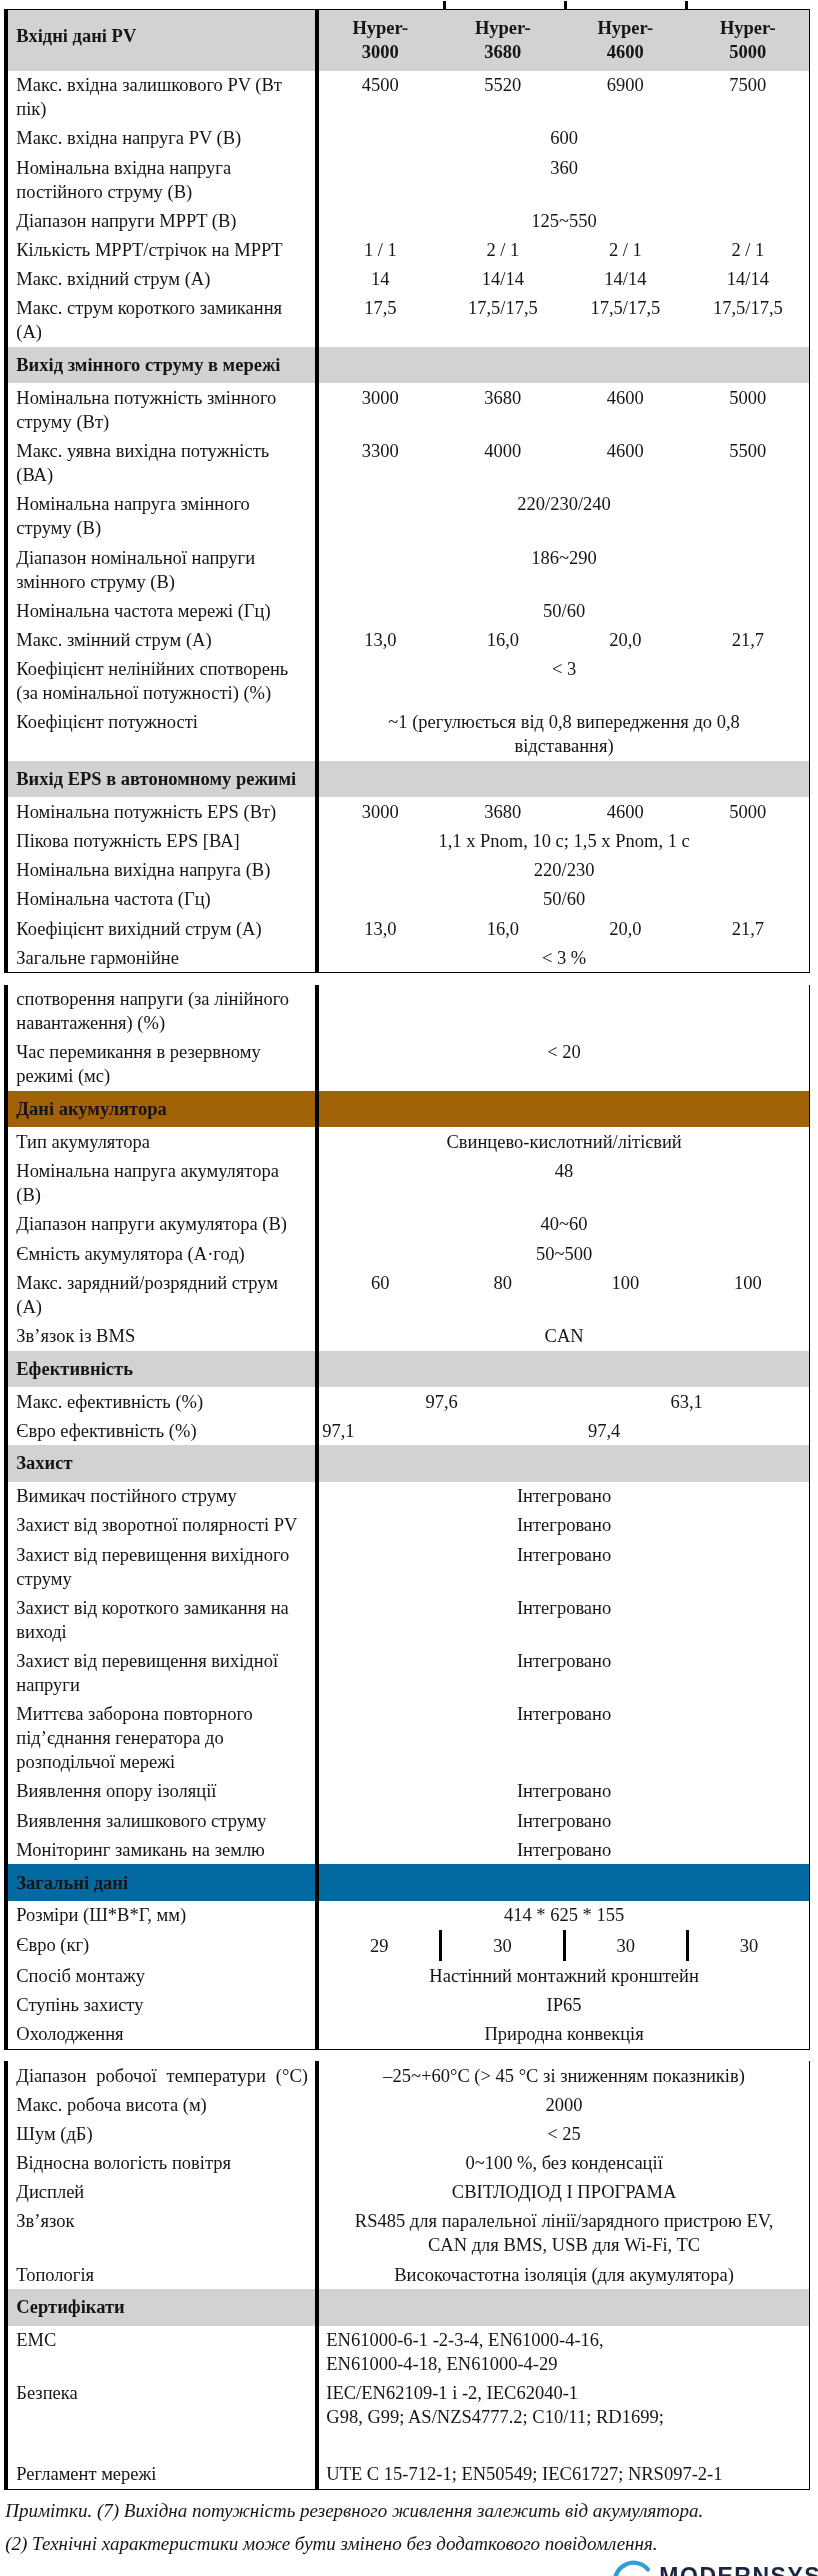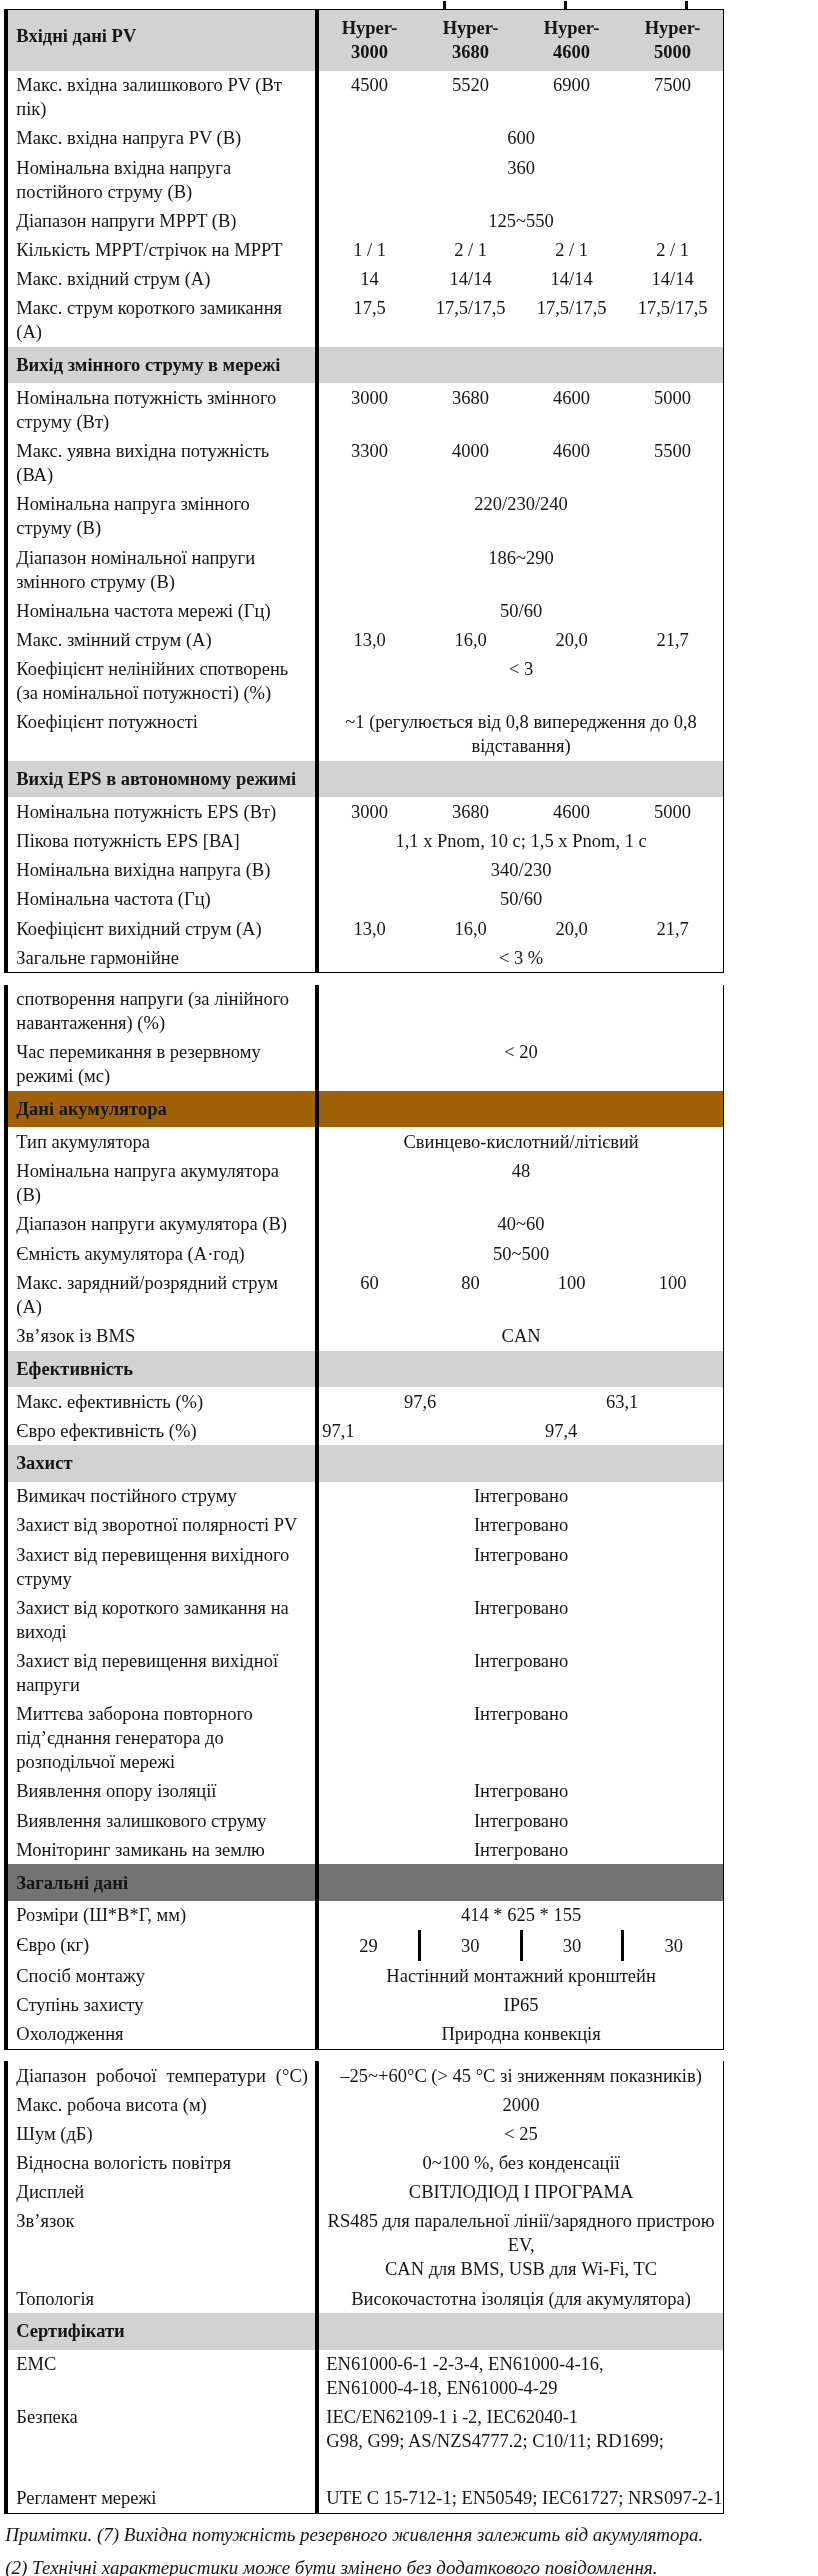--- a/index.html
+++ b/index.html
@@ -1,20 +1,20 @@
 <!DOCTYPE html>
 <html lang="uk" style="font-size:8.2px"><head>
 <meta charset="utf-8">
 <style>
   html,body{margin:0;padding:0;background:#fff;}
   body{
     width:818px;min-height:2669px;position:relative;overflow:hidden;
     font-family:"Liberation Serif",serif;color:#151515;
   }
-  .tablewrap{margin:9.3px 8.2px 0 4.1px;width:720px;box-sizing:border-box;}
+  .tablewrap{margin:9.3px 8.2px 0 4.1px;width:806px;box-sizing:border-box;}
   .part{
     border-left:4.6px solid #000;border-right:1.5px solid #000;border-bottom:1.5px solid #000;
     position:relative;box-sizing:border-box;
   }
   .part.top{border-top:1.5px solid #000;}
   .page-gap{height:11.3px;}
   .tick{position:absolute;top:-9.8px;width:3.1px;height:8.2px;background:#000;}
 
   .row{display:flex;align-items:flex-start;}
   .label{
@@ -220,21 +220,21 @@
       </div>
       <div class="row">
         <div class="label">Пікова потужність EPS [ВА]</div>
         <div class="vals merged">
           <div class="cell">1,1 x Pnom, 10 с; 1,5 x Pnom, 1 с</div>
         </div>
       </div>
       <div class="row">
         <div class="label">Номінальна вихідна напруга (В)</div>
         <div class="vals merged">
-          <div class="cell">340/230</div>
+          <div class="cell">220/230</div>
         </div>
       </div>
       <div class="row">
         <div class="label">Номінальна частота (Гц)</div>
         <div class="vals merged">
           <div class="cell">50/60</div>
         </div>
       </div>
       <div class="row">
         <div class="label">Коефіцієнт вихідний струм (А)</div>
@@ -378,21 +378,21 @@
         <div class="vals merged">
           <div class="cell">Інтегровано</div>
         </div>
       </div>
       <div class="row">
         <div class="label">Моніторинг замикань на землю</div>
         <div class="vals merged">
           <div class="cell">Інтегровано</div>
         </div>
       </div>
-      <div class="row section" style="background: #737373;">
+      <div class="row section" style="background: #0369a1;">
         <div class="label">Загальні дані</div>
         <div class="vals"></div>
       </div>
       <div class="row">
         <div class="label">Розміри (Ш*В*Г, мм)</div>
         <div class="vals merged">
           <div class="cell">414 * 625 * 155</div>
         </div>
       </div>
       <div class="row">

